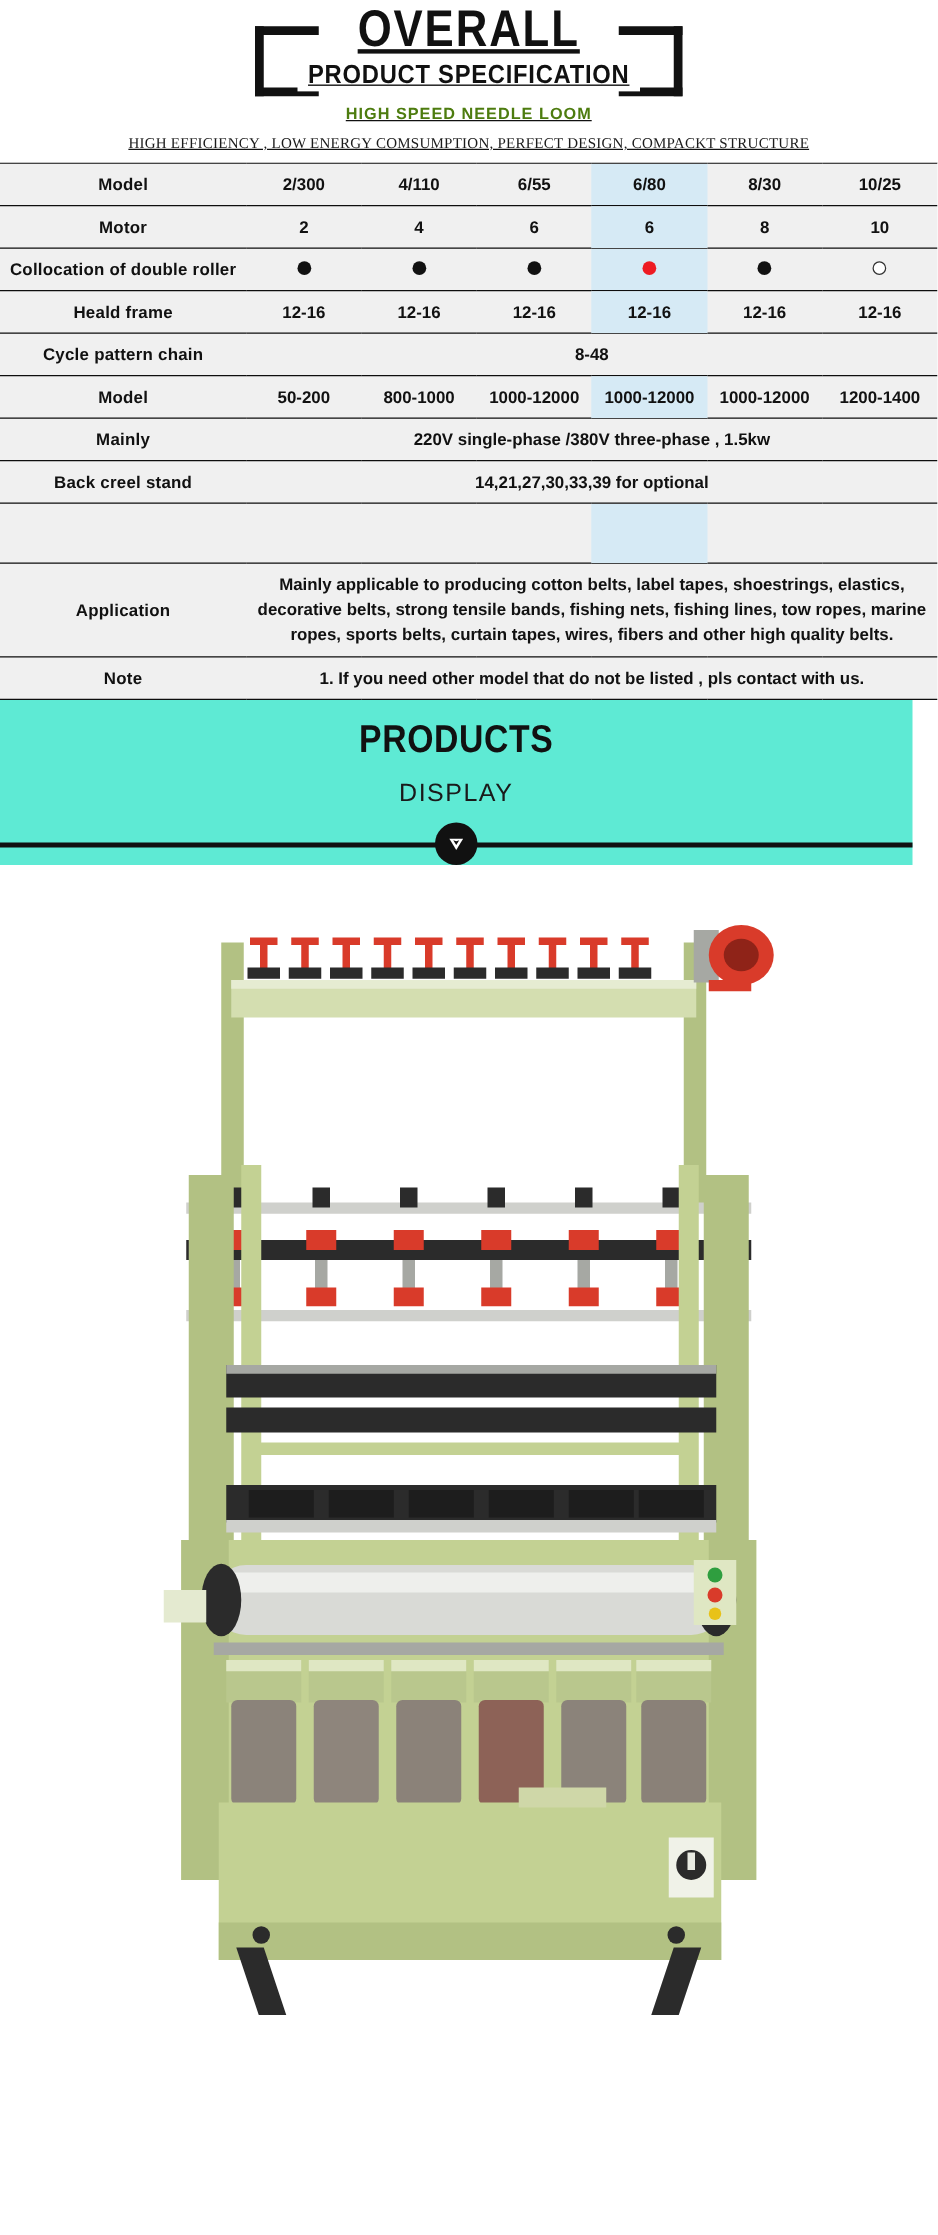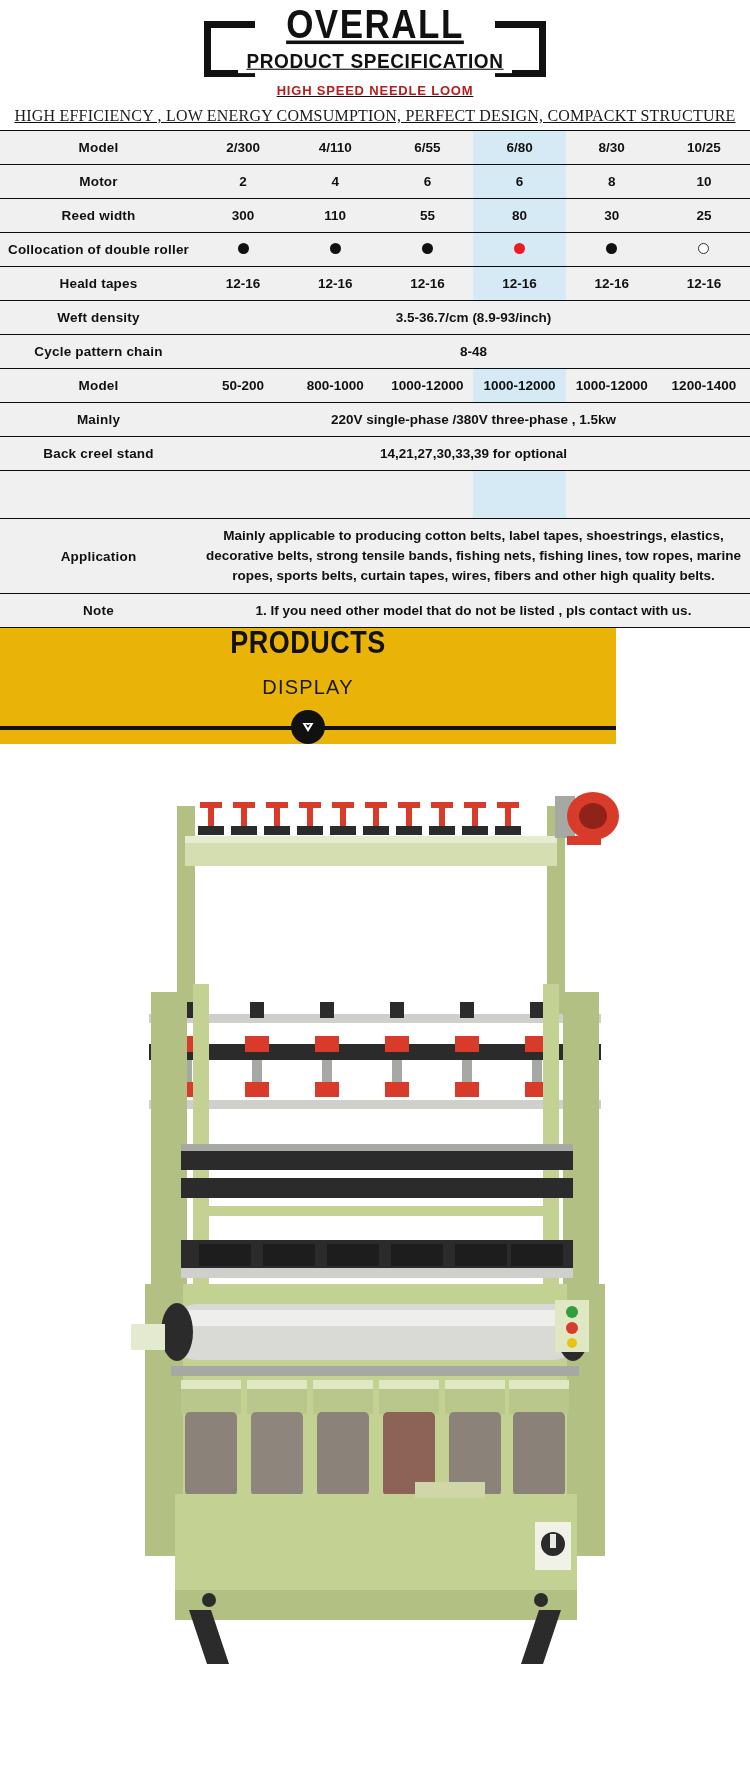--- a/index.html
+++ b/index.html
@@ -37,25 +37,25 @@
     transform-origin:center;
   }
   .t-prodspec {
     font-size:19px; font-weight:bold; letter-spacing:0.6px;
     line-height:22px; color:#111; position:relative; z-index:3;
     background:#fff; padding:0 8px; margin-top:8px;
     transform:scaleY(1.1); transform-origin:center;
   }
   .t-loom {
     font-size:13px; font-weight:bold; letter-spacing:0.8px;
-    color:#b91c1c; margin-top:7px;
+    color:#4d7c0f; margin-top:7px;
   }
   .t-tag {
     font-family:"Liberation Serif", serif;
-    font-size:16px; letter-spacing:0.2px; color:#1b1b1b; margin-top:9px;
+    font-size:12px; letter-spacing:0.2px; color:#1b1b1b; margin-top:9px;
   }
 
   
   .spec {
     width:750px;
     border-collapse:collapse;
     table-layout:fixed;
     background:#f0f0f0;
   }
   .spec tr { background:#f0f0f0; }
@@ -78,21 +78,21 @@
   .red { color:#ec1c24; }
   .dot { display:inline-block; width:11px; height:11px; border-radius:50%; background:#111; }
   .dot.r { background:#ee1b22; }
   .dot.o { background:#ffffff; border:1.4px solid #333; }
   .rowspace td { height:48px; }
   .appl { font-size:12.5px; line-height:20px; font-weight:bold; padding:9px 26px; }
   .note { font-size:12.5px; font-weight:bold; color:#ec1c24; padding:10px 10px; }
   .wide { font-size:13px; }
 
   
-  .pd { width:616px; background:#eab308; position:relative; }
+  .pd { width:730px; background:#5eead4; padding-top:16px; position:relative; }
   .pd-title {
     text-align:center; font-size:27px; font-weight:bold;
     letter-spacing:0.5px; color:#111; line-height:30px;
     transform:scaleY(1.15); transform-origin:center;
   }
   .pd-sub {
     text-align:center; font-size:20px; color:#1a1a1a;
     letter-spacing:1.2px; line-height:24px; margin-top:17px;
   }
   .pd-rule-wrap { position:relative; height:34px; margin-top:11px; }
@@ -149,54 +149,41 @@
       <tr>
         <td class="lbl">Motor</td>
         <td>2</td>
         <td>4</td>
         <td>6</td>
         <td class="hl red">6</td>
         <td>8</td>
         <td>10</td>
       </tr>
 
-      <tr>
-        <td class="lbl">Reed width</td>
-        <td>300</td>
-        <td>110</td>
-        <td>55</td>
-        <td class="hl red">80</td>
-        <td>30</td>
-        <td>25</td>
-      </tr>
 
       <tr>
         <td class="lbl">Collocation of double roller</td>
         <td><span class="dot"></span></td>
         <td><span class="dot"></span></td>
         <td><span class="dot"></span></td>
         <td class="hl"><span class="dot r"></span></td>
         <td><span class="dot"></span></td>
         <td><span class="dot o"></span></td>
       </tr>
 
       <tr>
-        <td class="lbl">Heald tapes</td>
+        <td class="lbl">Heald frame</td>
         <td>12-16</td>
         <td>12-16</td>
         <td>12-16</td>
         <td class="hl red">12-16</td>
         <td>12-16</td>
         <td>12-16</td>
       </tr>
 
-      <tr>
-        <td class="lbl">Weft density</td>
-        <td class="wide" colspan="6">3.5-36.7/cm (8.9-93/inch)</td>
-      </tr>
 
       <tr>
         <td class="lbl">Cycle pattern chain</td>
         <td class="wide" colspan="6">8-48</td>
       </tr>
 
       <tr>
         <td class="lbl">Model</td>
         <td>50-200</td>
         <td>800-1000</td>

